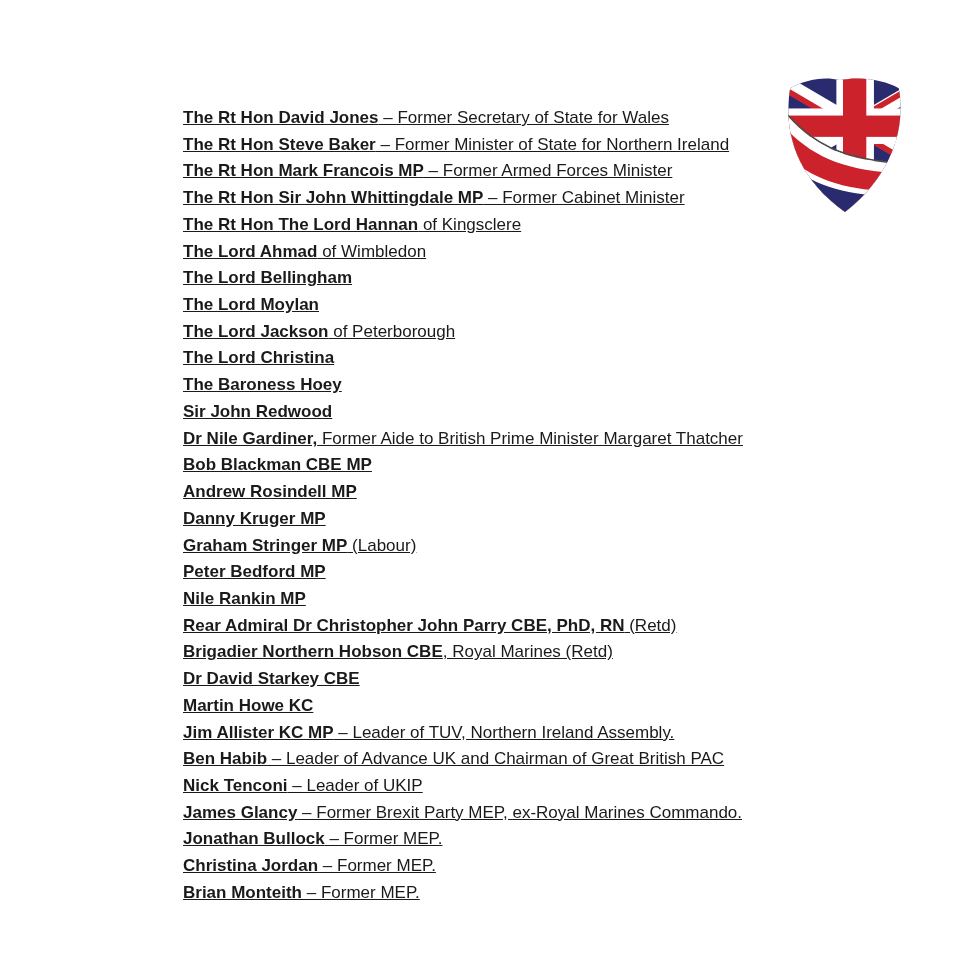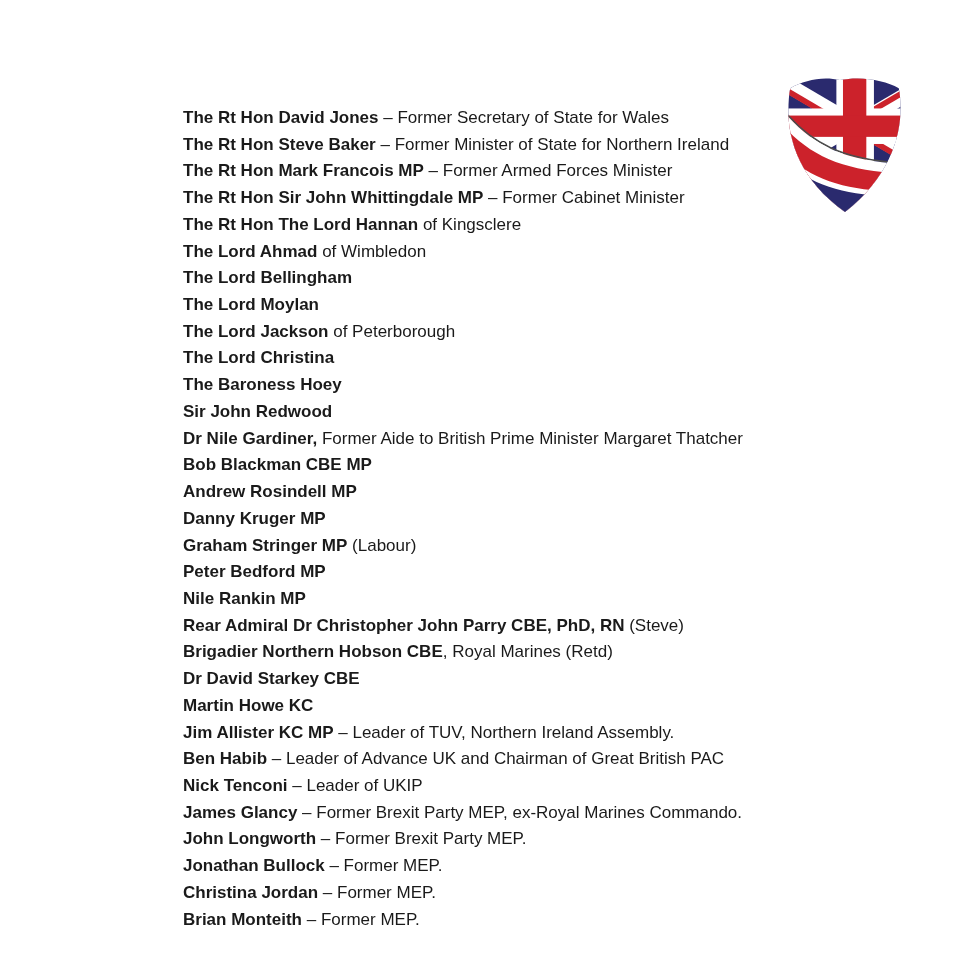--- a/index.html
+++ b/index.html
@@ -24,20 +24,21 @@
     left: 183px;
     top: 105px;
     width: 600px;
     font-size: 17px;
     line-height: 26.72px;
     color: #1a1a1a;
     white-space: nowrap;
   }
   .signatories .row {
     height: 26.72px;
+    text-decoration: underline;
   }
   .sig-name {
     font-weight: bold;
   }
   .sig-desc {
     font-weight: normal;
   }
   .logo {
     position: absolute;
     left: 784px;
@@ -85,37 +86,36 @@
   <div class="row"><span class="sig-name">Andrew Rosindell MP</span><span class="sig-desc"></span></div>
 
   <div class="row"><span class="sig-name">Danny Kruger MP</span><span class="sig-desc"></span></div>
 
   <div class="row"><span class="sig-name">Graham Stringer MP</span><span class="sig-desc"> (Labour)</span></div>
 
   <div class="row"><span class="sig-name">Peter Bedford MP</span><span class="sig-desc"></span></div>
 
   <div class="row"><span class="sig-name">Nile Rankin MP</span><span class="sig-desc"></span></div>
 
-  <div class="row"><span class="sig-name">Rear Admiral Dr Christopher John Parry CBE, PhD, RN</span><span class="sig-desc"> (Steve)</span></div>
+  <div class="row"><span class="sig-name">Rear Admiral Dr Christopher John Parry CBE, PhD, RN</span><span class="sig-desc"> (Retd)</span></div>
 
   <div class="row"><span class="sig-name">Brigadier Northern Hobson CBE</span><span class="sig-desc">, Royal Marines (Retd)</span></div>
 
   <div class="row"><span class="sig-name">Dr David Starkey CBE</span><span class="sig-desc"></span></div>
 
   <div class="row"><span class="sig-name">Martin Howe KC</span><span class="sig-desc"></span></div>
 
   <div class="row"><span class="sig-name">Jim Allister KC MP</span><span class="sig-desc"> – Leader of TUV, Northern Ireland Assembly.</span></div>
 
   <div class="row"><span class="sig-name">Ben Habib</span><span class="sig-desc"> – Leader of Advance UK and Chairman of Great British PAC</span></div>
 
   <div class="row"><span class="sig-name">Nick Tenconi</span><span class="sig-desc"> – Leader of UKIP</span></div>
 
   <div class="row"><span class="sig-name">James Glancy</span><span class="sig-desc"> – Former Brexit Party MEP, ex-Royal Marines Commando.</span></div>
 
-  <div class="row"><span class="sig-name">John Longworth</span><span class="sig-desc"> – Former Brexit Party MEP.</span></div>
 
   <div class="row"><span class="sig-name">Jonathan Bullock</span><span class="sig-desc"> – Former MEP.</span></div>
 
   <div class="row"><span class="sig-name">Christina Jordan</span><span class="sig-desc"> – Former MEP.</span></div>
 
   <div class="row"><span class="sig-name">Brian Monteith</span><span class="sig-desc"> – Former MEP.</span></div>
 </div>
 
   <svg class="logo" viewBox="0 0 119 136" xmlns="http://www.w3.org/2000/svg" aria-hidden="true">
     <defs>

